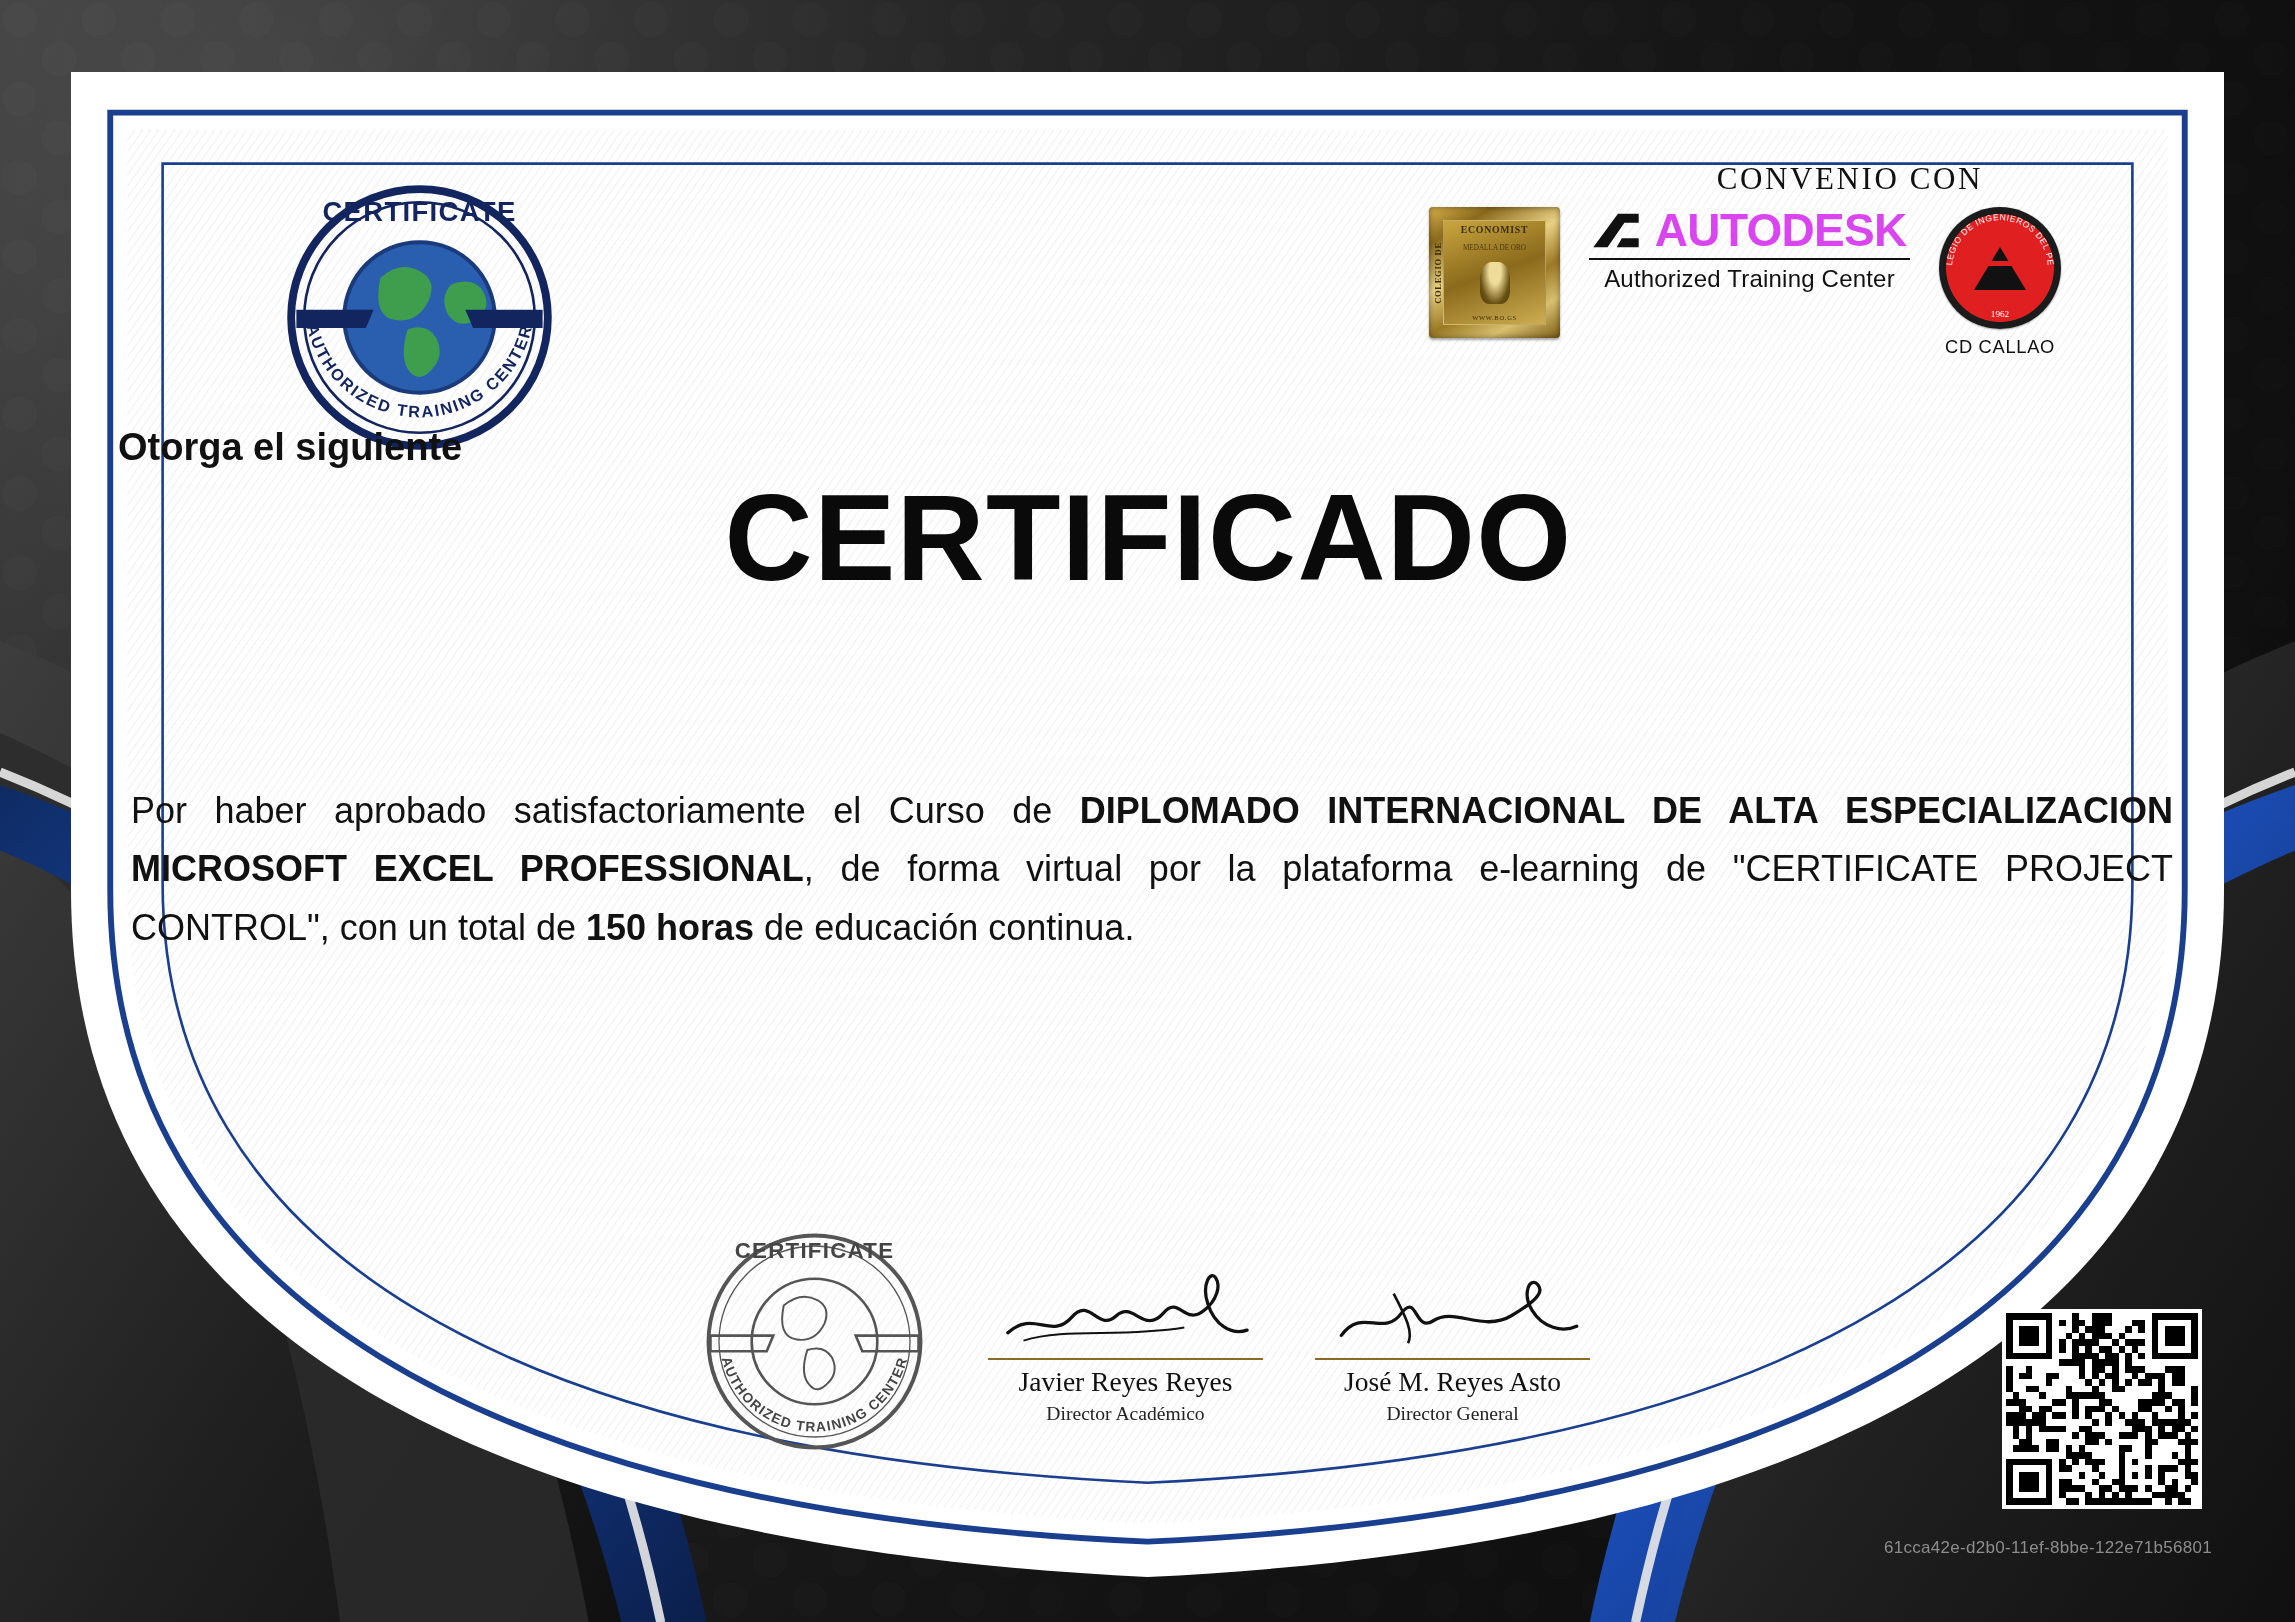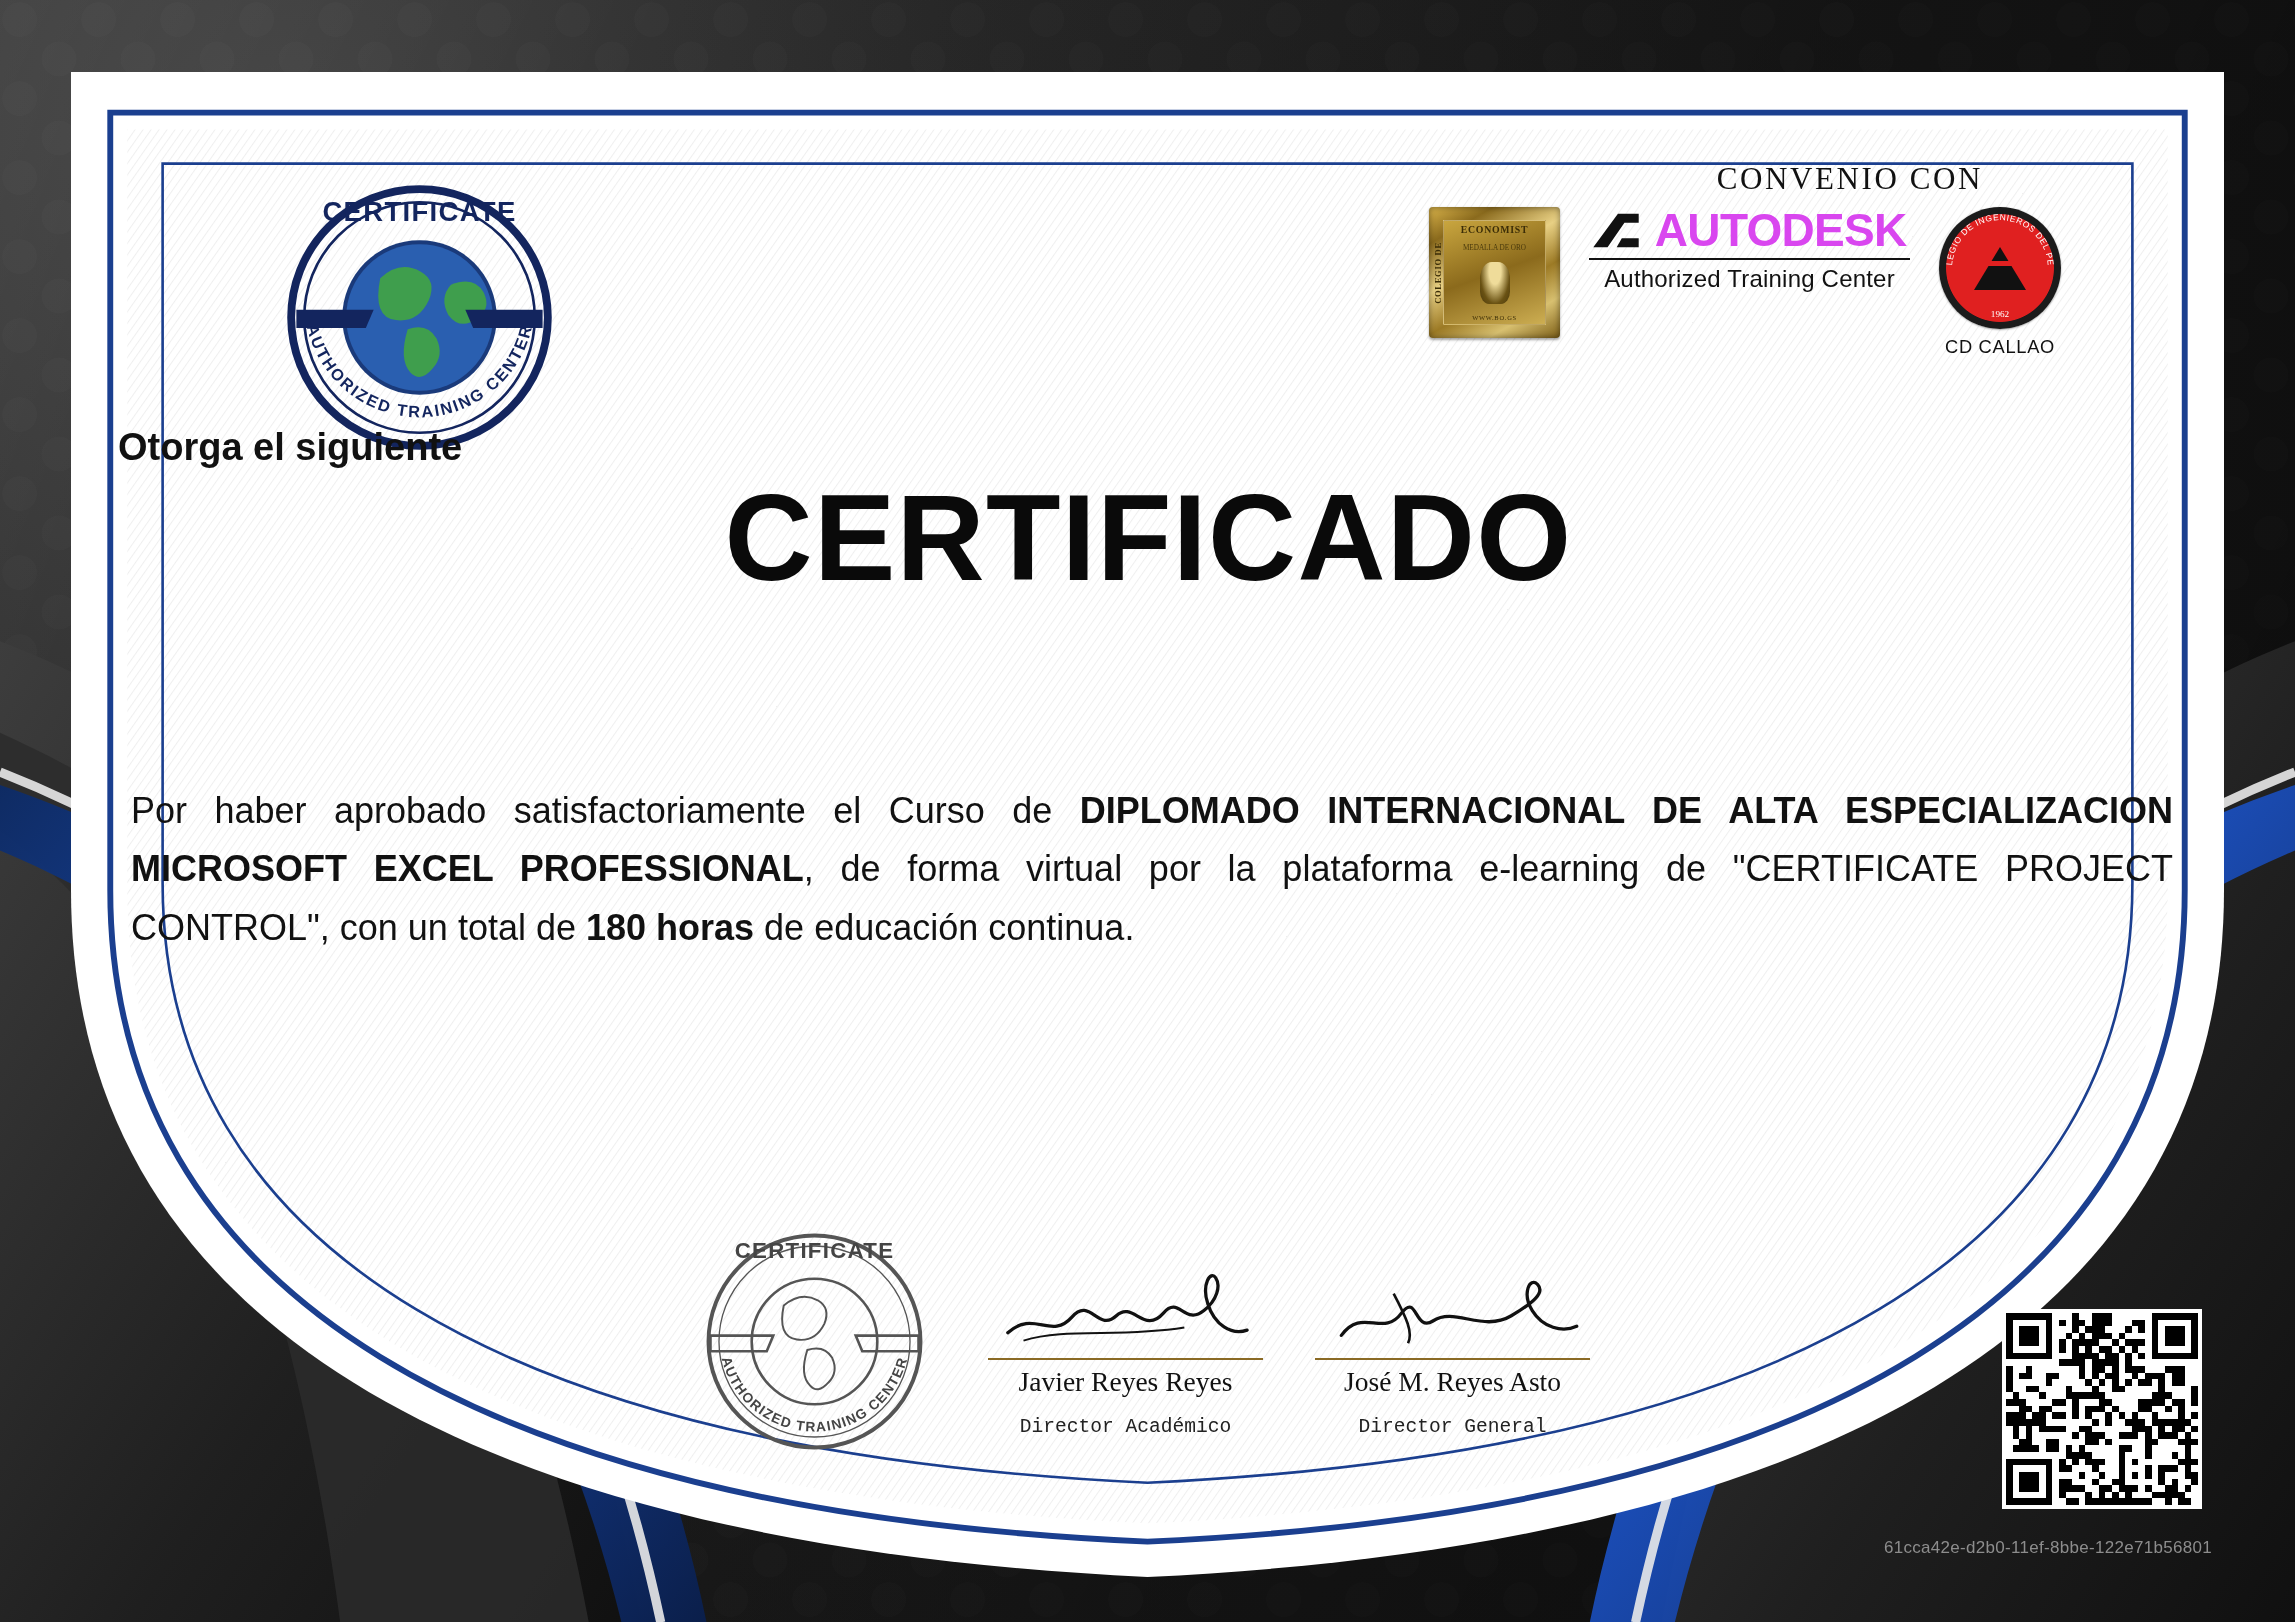--- a/index.html
+++ b/index.html
@@ -335,24 +335,24 @@
     background: #8a6a25;
     margin-top: 2.6px;
   }
   .sig-name {
     font-family: "Liberation Serif", serif;
     font-size: 27.5px;
     color: #111;
     margin-top: 6.5px;
   }
   .sig-role {
-    font-family: Liberation Mono, monospace;
+    font-family: Liberation Serif, serif;
     font-size: 19.6px;
     color: #222;
-    margin-top: 18px;
+    margin-top: 5px;
   }
 
   
   .qr {
     position: absolute;
     left: 2002px;
     top: 1309px;
     width: 200px;
     height: 200px;
     background: #ffffff;
@@ -485,21 +485,21 @@
           <div class="cip-year">1962</div>
         </div>
         <div class="cip-caption">CD CALLAO</div>
       </div>
 
     </div>
 
     <div class="otorga">Otorga el siguiente</div>
     <div class="cert-title">CERTIFICADO</div>
 
-    <div class="paragraph" id="paragraph"><span>Por haber aprobado satisfactoriamente el Curso de </span><b>DIPLOMADO INTERNACIONAL DE ALTA ESPECIALIZACION MICROSOFT EXCEL PROFESSIONAL</b><span>, de forma virtual por la plataforma e-learning de "CERTIFICATE PROJECT CONTROL", con un total de </span><b>180 horas</b><span> de educación continua.</span></div>
+    <div class="paragraph" id="paragraph"><span>Por haber aprobado satisfactoriamente el Curso de </span><b>DIPLOMADO INTERNACIONAL DE ALTA ESPECIALIZACION MICROSOFT EXCEL PROFESSIONAL</b><span>, de forma virtual por la plataforma e-learning de "CERTIFICATE PROJECT CONTROL", con un total de </span><b>150 horas</b><span> de educación continua.</span></div>
 
 
     <svg class="sig-globe" viewBox="0 0 350 350">
       <circle cx="175" cy="175" r="162" fill="none" stroke="#555" stroke-width="6"></circle>
       <circle cx="175" cy="175" r="146" fill="none" stroke="#555" stroke-width="2"></circle>
       <circle cx="175" cy="175" r="96" fill="none" stroke="#555" stroke-width="4"></circle>
       <path d="M128 120 q26 -22 52 -8 q20 12 10 36 q-14 28 -42 24 q-30 -4 -20 -52 Z" fill="none" stroke="#555" stroke-width="3"></path>
       <path d="M164 188 q26 -8 38 12 q10 22 -6 38 q-16 18 -28 4 q-16 -16 -4 -54 Z" fill="none" stroke="#555" stroke-width="3"></path>
       <path d="M16 166 L112 166 L102 190 L16 190 Z" fill="none" stroke="#555" stroke-width="4"></path>
       <path d="M334 166 L238 166 L248 190 L334 190 Z" fill="none" stroke="#555" stroke-width="4"></path>

